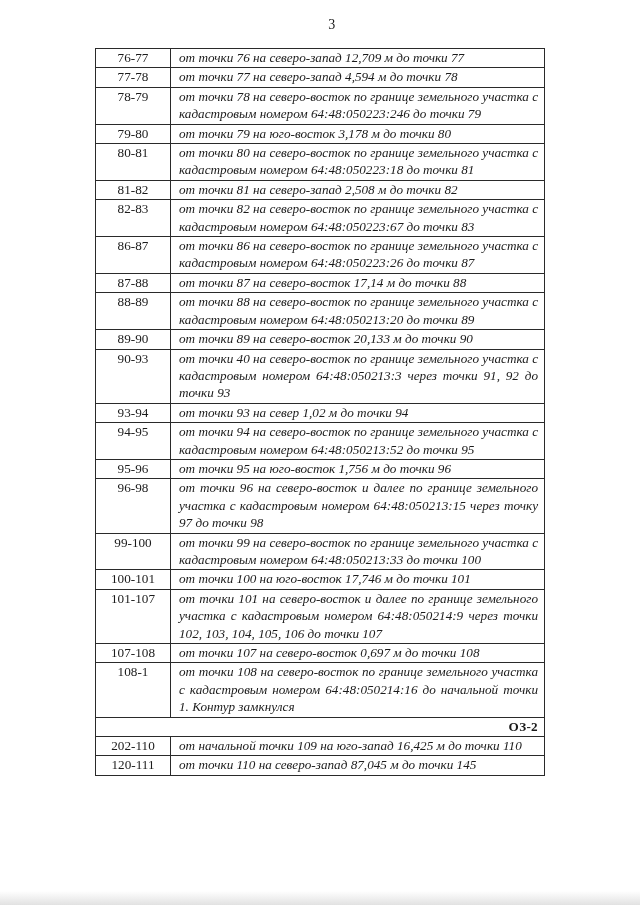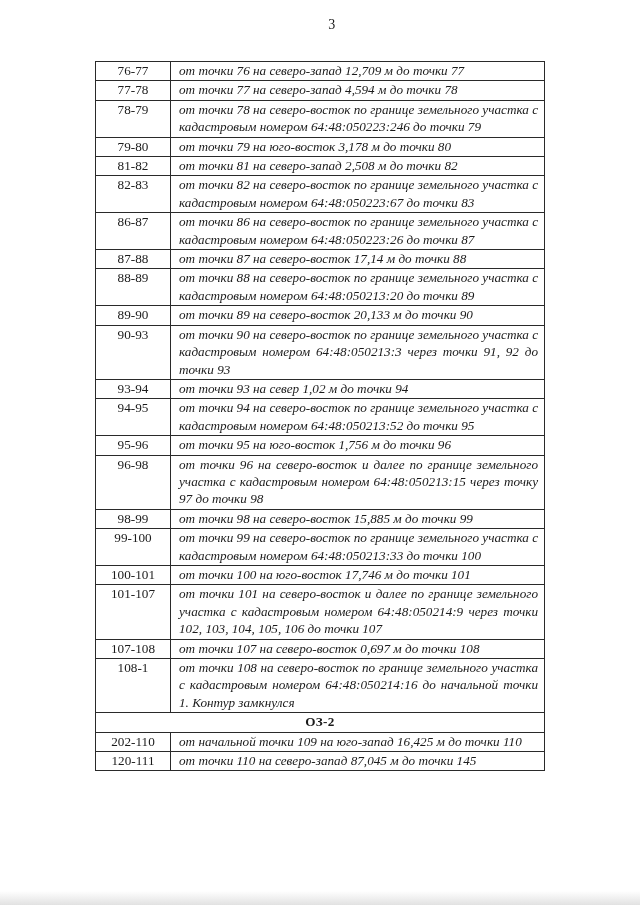--- a/index.html
+++ b/index.html
@@ -23,21 +23,21 @@
   .page-number {
     text-align: center;
     font-size: 14px;
     padding-top: 17px;
     padding-left: 24px; 
     letter-spacing: 0.5px;
   }
   .boundary-table {
     border-collapse: collapse;
     width: 450px;
-    margin: 28px auto 0 auto;
+    margin: 15px auto 0 auto;
     table-layout: fixed;
     font-size: 13.2px;
     line-height: 17.4px;
   }
   .boundary-table td {
     border: 1px solid #2a2a2a;
     vertical-align: top;
     padding: 0px 6px 1px 6px;
   }
   .range-cell {
@@ -46,21 +46,21 @@
     white-space: nowrap;
   }
   .desc-cell {
     text-align: justify;
     text-justify: inter-word;
     padding-left: 8px !important;
     padding-right: 6px !important;
     font-style: italic;
   }
   .section-cell {
-    text-align: center;
+    text-align: right;
     font-weight: bold;
     letter-spacing: 0.3px;
   }
   .scan-edge {
     position: absolute;
     left: 0;
     bottom: 0;
     width: 100%;
     height: 14px;
     background: linear-gradient(to bottom, rgba(255,255,255,0), rgba(190,190,190,0.45));
@@ -85,20 +85,24 @@
         </tr>
         <tr>
           <td class="range-cell">78-79</td>
           <td class="desc-cell">от точки 78 на северо-восток по границе земельного участка с кадастровым номером 64:48:050223:246 до точки 79</td>
         </tr>
         <tr>
           <td class="range-cell">79-80</td>
           <td class="desc-cell">от точки 79 на юго-восток 3,178 м до точки 80</td>
         </tr>
         <tr>
+          <td class="range-cell">80-81</td>
+          <td class="desc-cell">от точки 80 на северо-восток по границе земельного участка с кадастровым номером 64:48:050223:18 до точки 81</td>
+        </tr>
+        <tr>
           <td class="range-cell">81-82</td>
           <td class="desc-cell">от точки 81 на северо-запад 2,508 м до точки 82</td>
         </tr>
         <tr>
           <td class="range-cell">82-83</td>
           <td class="desc-cell">от точки 82 на северо-восток по границе земельного участка с кадастровым номером 64:48:050223:67 до точки 83</td>
         </tr>
         <tr>
           <td class="range-cell">86-87</td>
           <td class="desc-cell">от точки 86 на северо-восток по границе земельного участка с кадастровым номером 64:48:050223:26 до точки 87</td>
@@ -110,41 +114,37 @@
         <tr>
           <td class="range-cell">88-89</td>
           <td class="desc-cell">от точки 88 на северо-восток по границе земельного участка с кадастровым номером 64:48:050213:20 до точки 89</td>
         </tr>
         <tr>
           <td class="range-cell">89-90</td>
           <td class="desc-cell">от точки 89 на северо-восток 20,133 м до точки 90</td>
         </tr>
         <tr>
           <td class="range-cell">90-93</td>
-          <td class="desc-cell">от точки 90 на северо-восток по границе земельного участка с кадастровым номером 64:48:050213:3 через точки 91, 92 до точки 93</td>
+          <td class="desc-cell">от точки 40 на северо-восток по границе земельного участка с кадастровым номером 64:48:050213:3 через точки 91, 92 до точки 93</td>
         </tr>
         <tr>
           <td class="range-cell">93-94</td>
           <td class="desc-cell">от точки 93 на север 1,02 м до точки 94</td>
         </tr>
         <tr>
           <td class="range-cell">94-95</td>
           <td class="desc-cell">от точки 94 на северо-восток по границе земельного участка с кадастровым номером 64:48:050213:52 до точки 95</td>
         </tr>
         <tr>
           <td class="range-cell">95-96</td>
           <td class="desc-cell">от точки 95 на юго-восток 1,756 м до точки 96</td>
         </tr>
         <tr>
           <td class="range-cell">96-98</td>
           <td class="desc-cell">от точки 96 на северо-восток и далее по границе земельного участка с кадастровым номером 64:48:050213:15 через точку 97 до точки 98</td>
-        </tr>
-        <tr>
-          <td class="range-cell">98-99</td>
-          <td class="desc-cell">от точки 98 на северо-восток 15,885 м до точки 99</td>
         </tr>
         <tr>
           <td class="range-cell">99-100</td>
           <td class="desc-cell">от точки 99 на северо-восток по границе земельного участка с кадастровым номером 64:48:050213:33 до точки 100</td>
         </tr>
         <tr>
           <td class="range-cell">100-101</td>
           <td class="desc-cell">от точки 100 на юго-восток 17,746 м до точки 101</td>
         </tr>
         <tr>

